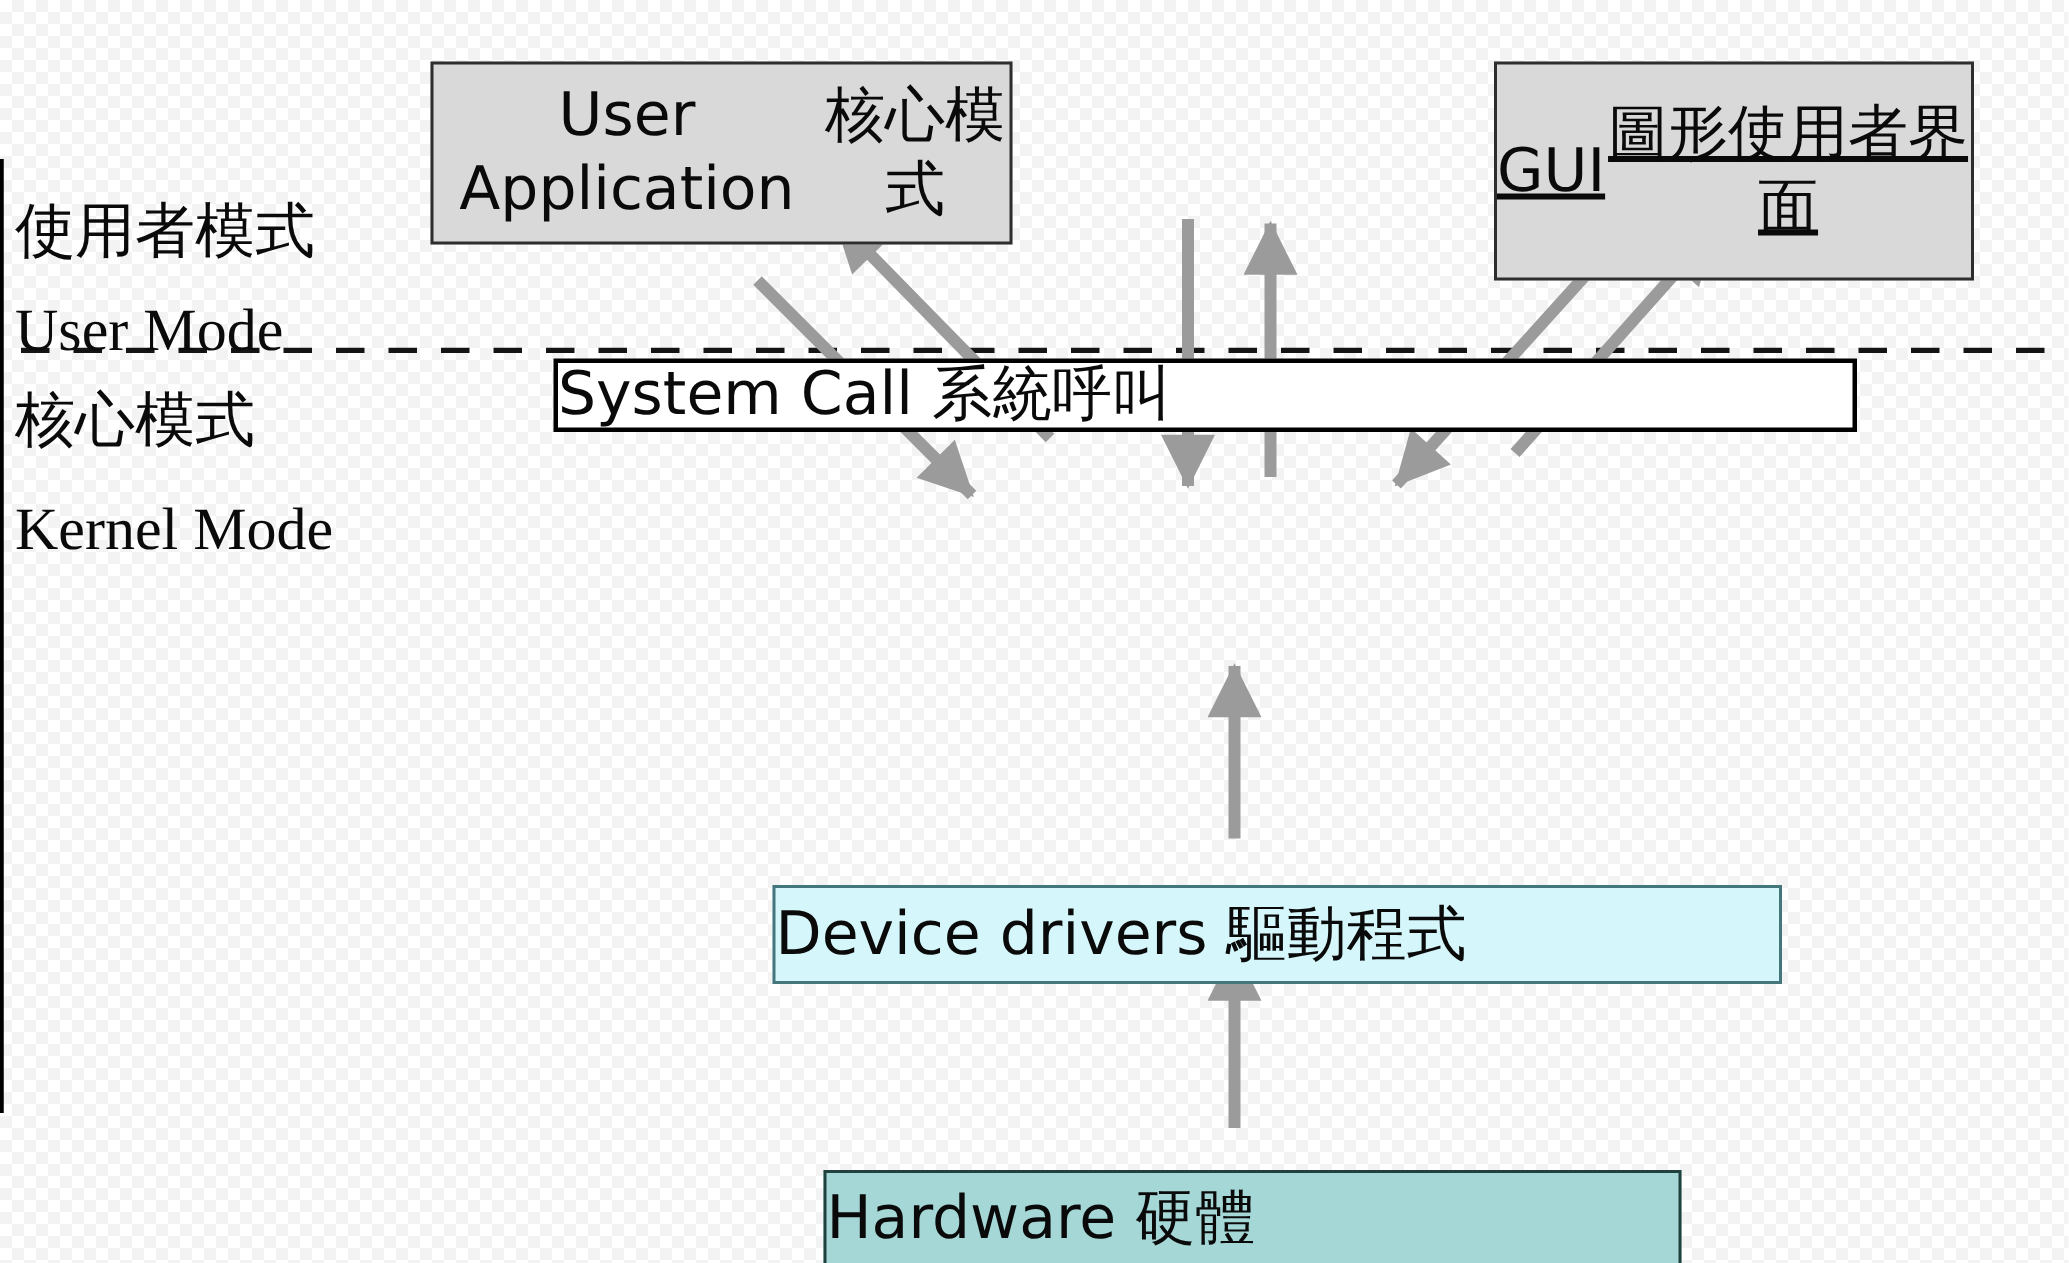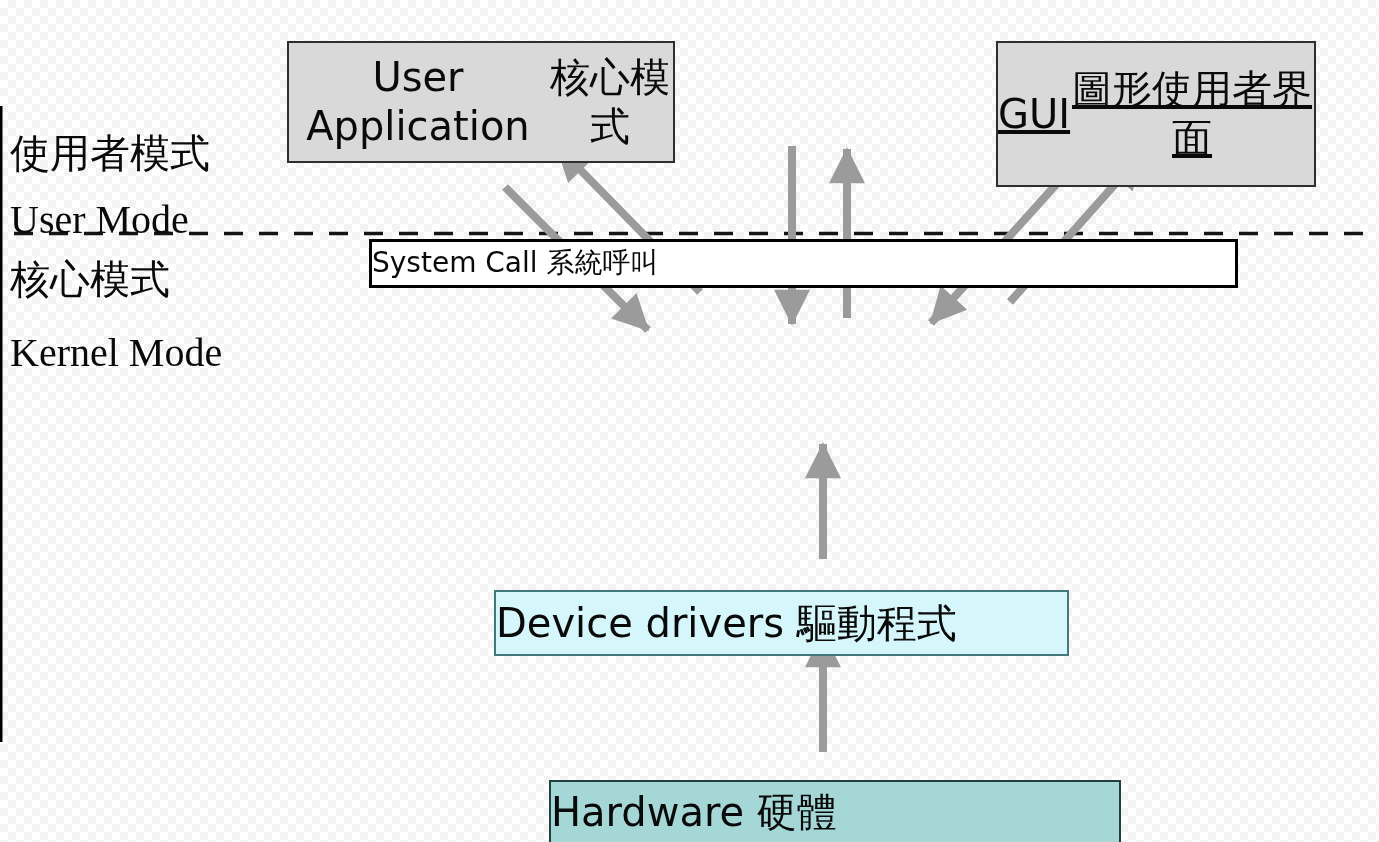--- a/index.html
+++ b/index.html
@@ -15,21 +15,21 @@
     background-size: 16px 16px;
   }
   .layer { position:absolute; left:0; top:0; width:1379px; height:842px; }
   .abs { position:absolute; box-sizing:border-box; }
 
   .box {
     display:flex; flex-direction:row; align-items:center; justify-content:flex-start;
     text-align:center; font-size:40px; line-height:1.22;margin-top:26px;
   }
   .topbox { background: var(--top-box-fill); border: 2px solid #2e2e2e; }
-  .syscall { background: var(--system-call-fill); border: 3px solid #000; font-size:28px; }
+  .syscall { background: var(--system-call-fill); border: 3px solid #000; font-size:40px; }
   .kernel-circle {
     background: var(--kernel-fill);
     border: 2.5px solid #000;
     border-radius: 50%;
   }
   .ddbox { background: var(--device-drivers-fill); border: 2px solid var(--device-drivers-border); }
   .hwbox { background: var(--hardware-fill); border: 2px solid var(--hardware-border); }
 
   .mode-label { position:absolute; left:10px; font-size:40px; line-height:48px; white-space:nowrap;font-family:Liberation Serif, serif; }
 
@@ -73,21 +73,21 @@
 
   <div class="abs box topbox" style="left:996px; top:15px; width:320px; height:146px;text-decoration:underline;">
     <div>GUI</div>
     <div>圖形使用者界面</div>
   </div>
 
   <div class="abs box syscall" style="left:369px; top:213px; width:869px; height:49px;">
     <div>System Call 系統呼叫</div>
   </div>
 
-  <div class="abs box ddbox" style="left:494px; top:564px; width:575px; height:66px;">
+  <div class="abs box ddbox" style="left:515px; top:564px; width:673px; height:66px;">
     <div>Device drivers 驅動程式</div>
   </div>
 
   <div class="abs box hwbox" style="left:549px; top:754px; width:572px; height:65px;">
     <div>Hardware 硬體</div>
   </div>
 
   <div class="mode-label" style="top:130px;">使用者模式</div>
   <div class="mode-label" style="top:196px;">User Mode</div>
   <div class="mode-label" style="top:256px;">核心模式</div>

